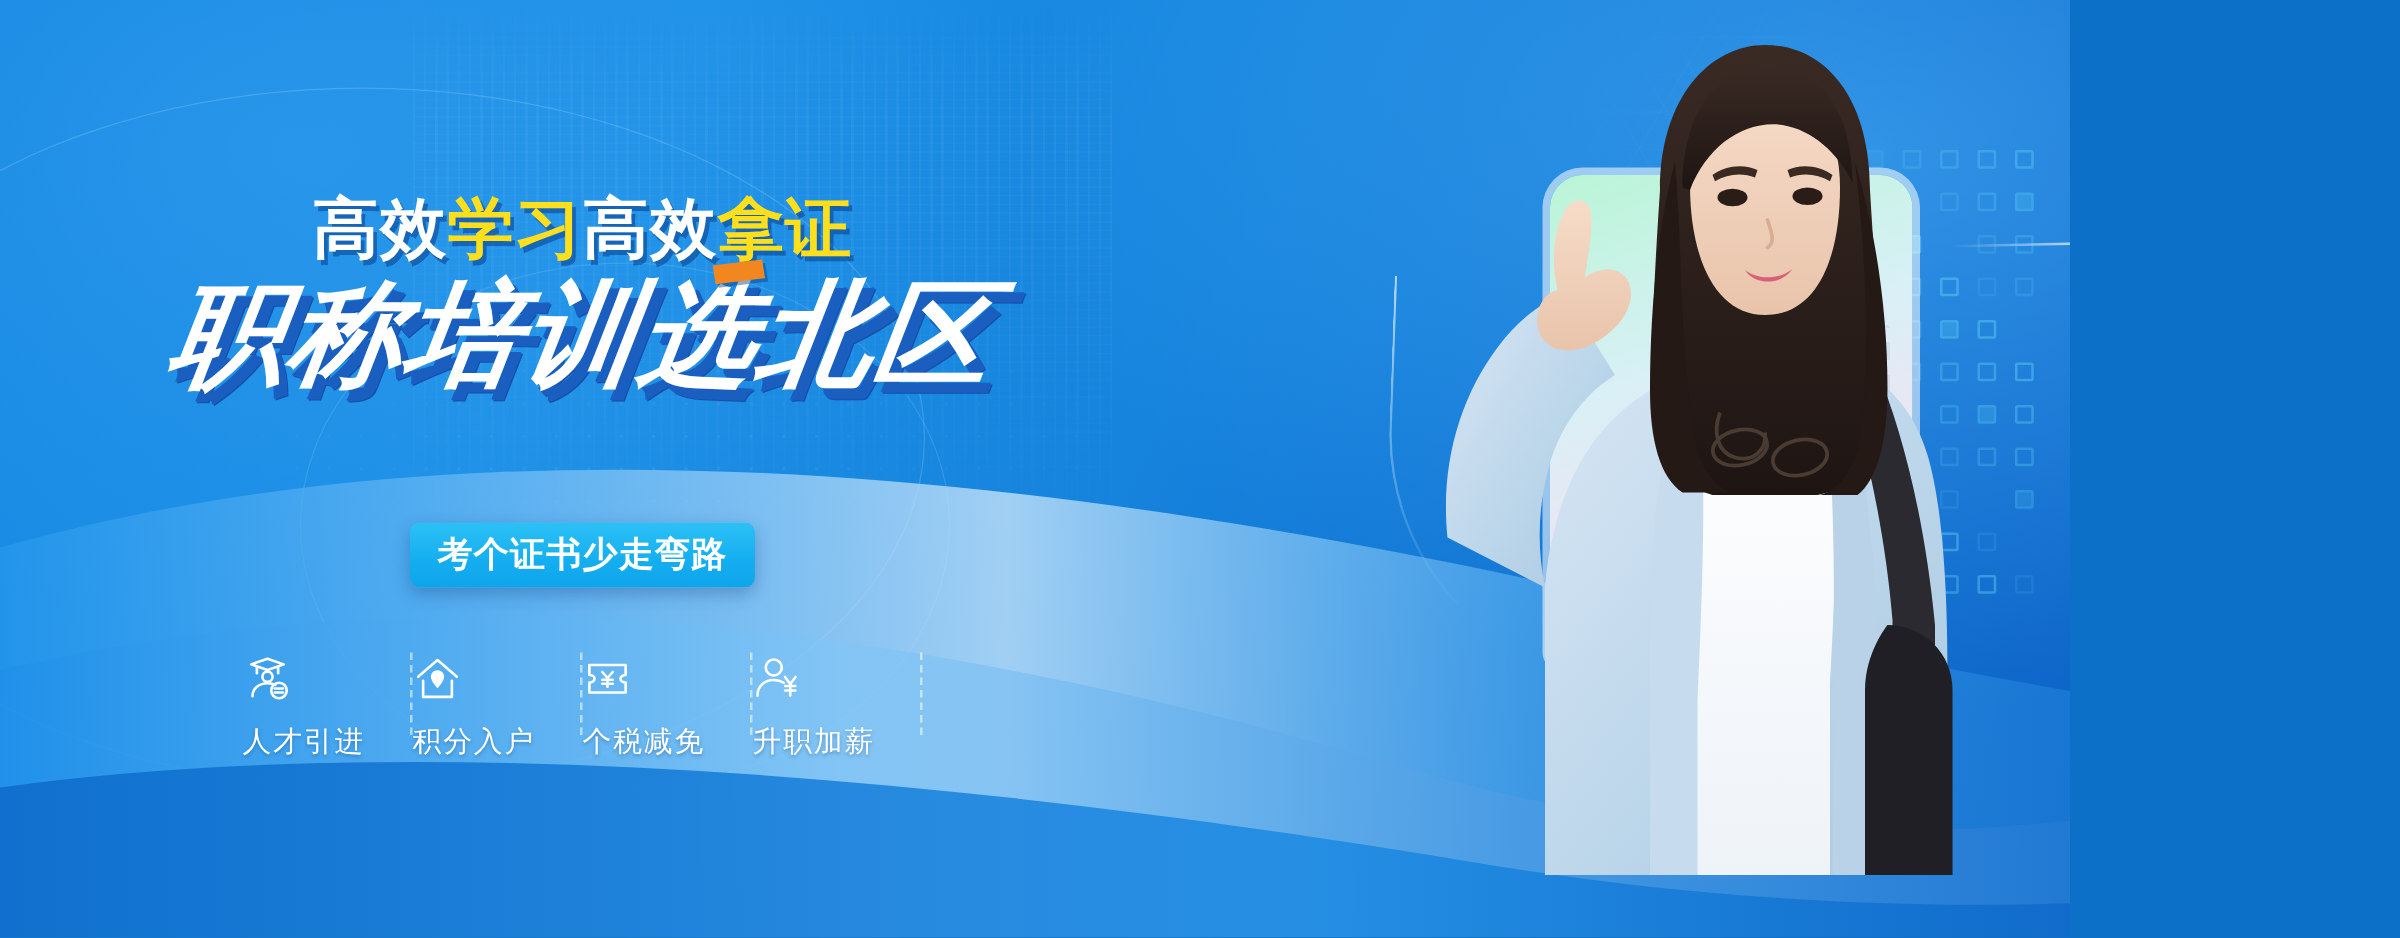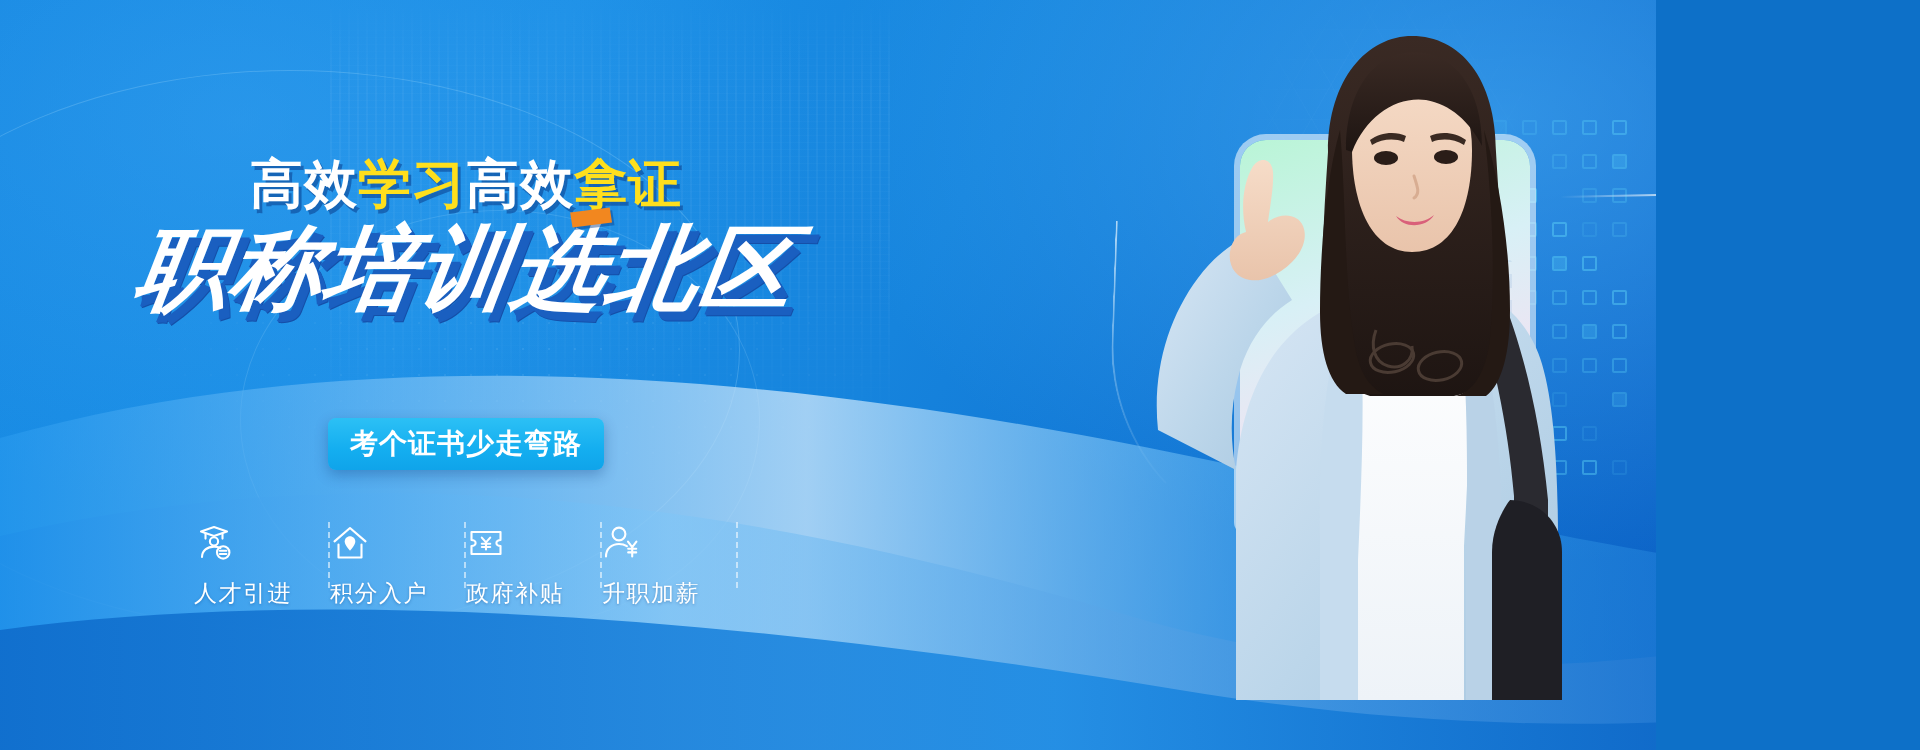--- a/index.html
+++ b/index.html
@@ -390,21 +390,21 @@
         <div class="feature">
           <div class="ico">
             <svg width="40" height="40" viewBox="0 0 40 40" fill="none" stroke="#fff" stroke-width="2.1" stroke-linecap="round" stroke-linejoin="round">
               <path d="M5.5 9 H34.5 V17 C32.2 17 30.4 18.3 30.4 20 C30.4 21.7 32.2 23 34.5 23 V31 H5.5 V23 C7.8 23 9.6 21.7 9.6 20 C9.6 18.3 7.8 17 5.5 17 Z"></path>
               <path d="M15.8 14.6 L20 19.4 L24.2 14.6"></path>
               <path d="M20 19.4 V26.4"></path>
               <path d="M15.8 20.8 H24.2"></path>
               <path d="M15.8 24 H24.2"></path>
             </svg>
           </div>
-          <div class="lbl">政府补贴</div>
+          <div class="lbl">个税减免</div>
         </div>
         <div class="divider"></div>
         <div class="feature">
           <div class="ico">
             <svg width="40" height="40" viewBox="0 0 40 40" fill="none" stroke="#fff" stroke-width="2.1" stroke-linecap="round" stroke-linejoin="round">
               <circle cx="17" cy="11" r="6.4"></circle>
               <path d="M4 33.5 C4 25.6 9.8 21 17 21 C20 21 22.7 21.8 24.9 23.2"></path>
               <path d="M26 18.6 L30.2 24.2 L34.4 18.6"></path>
               <path d="M30.2 24.2 V33.4"></path>
               <path d="M26.2 25.8 H34.2"></path>

